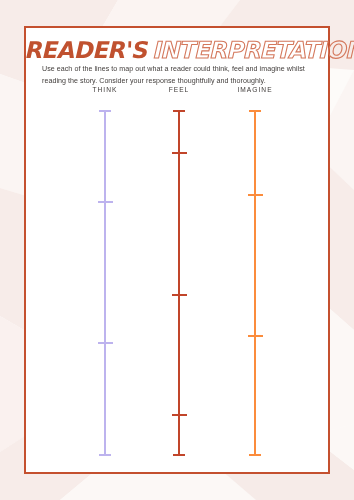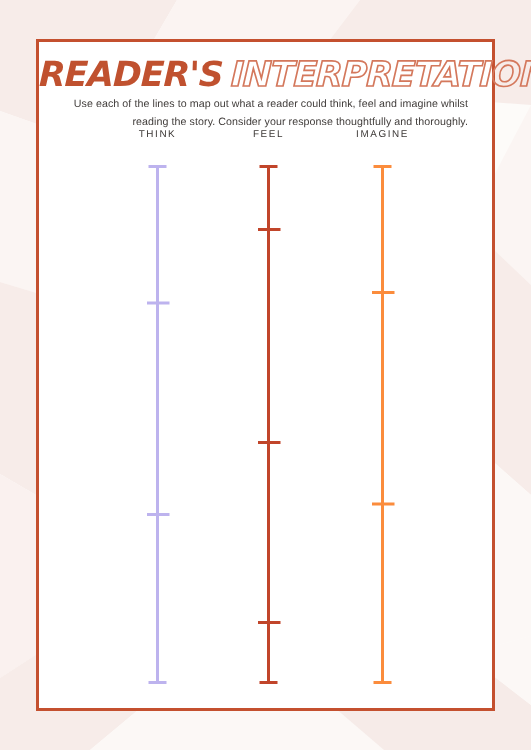--- a/index.html
+++ b/index.html
@@ -65,21 +65,21 @@
     -webkit-text-stroke: 1.1px #d4785c;
     margin-left: 5px;
   }
 
   
   #subtitle {
     position: absolute;
     left: 16px;
     right: 16px;
     top: 36px;
-    text-align: right;
+    text-align: left;
     font-size: 7.1px;
     line-height: 1.65;
     color: #403c3a;
     letter-spacing: 0.05px;
   }
 
   
   #scales-row {
     position: absolute;
     left: 0;

